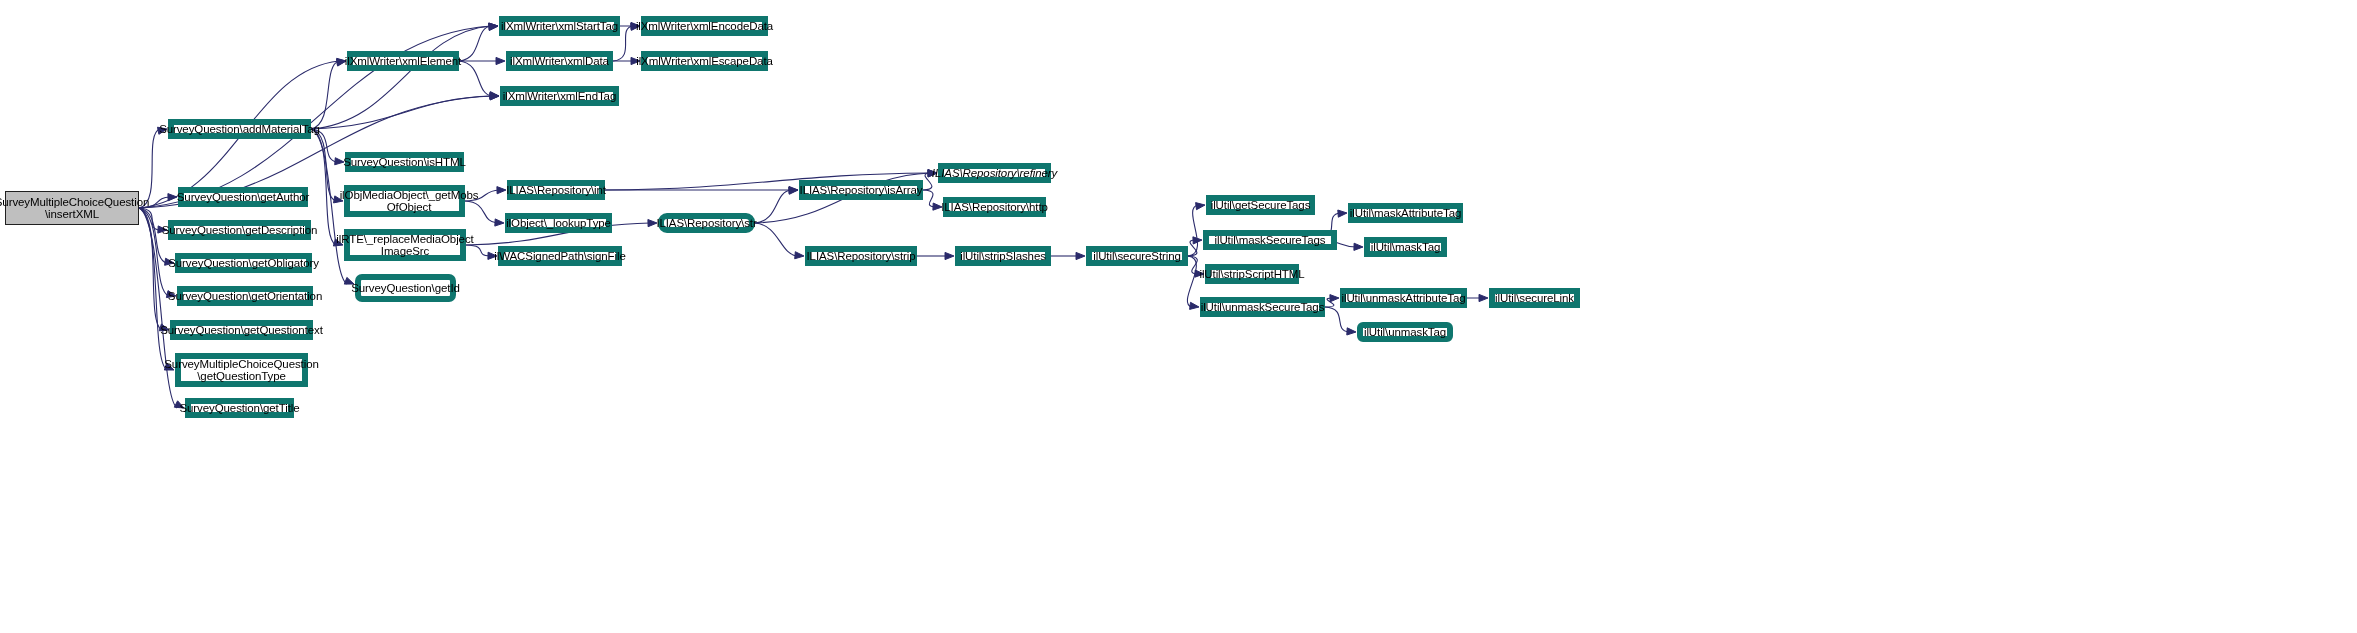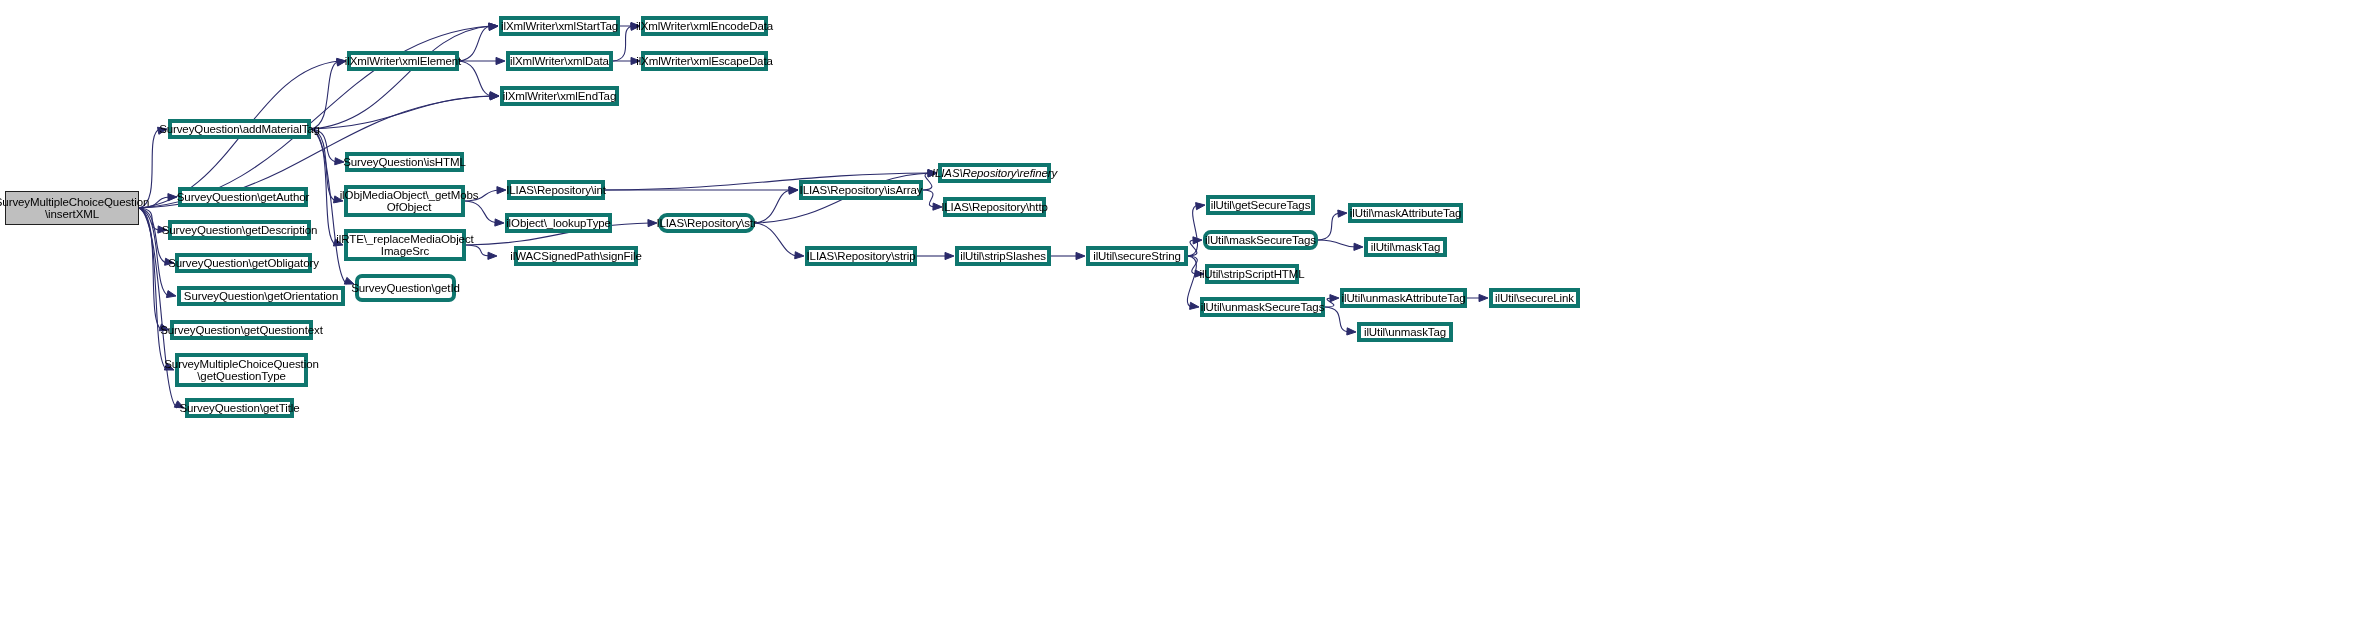--- a/index.html
+++ b/index.html
@@ -1,18 +1,18 @@
 <!DOCTYPE html>
 <html><head>
 <meta charset="utf-8">
 <style>
   html,body{margin:0;padding:0;background:#ffffff;}
   #canvas{position:relative;width:2357px;height:633px;background:#ffffff;
           font-family:"Liberation Sans", sans-serif;overflow:hidden;}
-  .node{position:absolute;box-sizing:border-box;border:4px solid #0f766e;
+  .node{position:absolute;box-sizing:border-box;border:6px solid #0f766e;
         background:#ffffff;color:#000000;display:flex;align-items:center;
         justify-content:center;text-align:center;line-height:1.06;
         font-size:11.5px;letter-spacing:-0.1px;white-space:pre-line;
         padding:0 3px;}
   .node.root{background:#bfbfbf;border:1px solid #202020;}
   #edges{position:absolute;left:0;top:0;width:2357px;height:633px;
          pointer-events:none;}
   #edges path{fill:none;stroke:#2a2a6a;stroke-width:1.1px;}
   #edges polygon{fill:#2a2a6a;stroke:#2a2a6a;stroke-width:1px;}
 </style>
@@ -130,34 +130,34 @@
       <div class="node" style="left: 938px; top: 163px; width: 113px; height: 20px; font-style: italic;">ILIAS\Repository\refinery</div>
       <div class="node" style="left: 943px; top: 197px; width: 103px; height: 20px;">ILIAS\Repository\http</div>
       <div class="node" style="left: 178px; top: 187px; width: 130px; height: 20px;">SurveyQuestion\getAuthor</div>
       <div class="node" style="left: 344px; top: 185px; width: 121px; height: 32px; padding-left: 12px;">ilObjMediaObject\_getMobs
 OfObject</div>
       <div class="node" style="left: 658px; top: 213px; width: 97px; height: 20px; border-radius: 9px;">ILIAS\Repository\str</div>
       <div class="node" style="left: 505px; top: 213px; width: 107px; height: 20px;">ilObject\_lookupType</div>
       <div class="node" style="left: 168px; top: 220px; width: 143px; height: 20px;">SurveyQuestion\getDescription</div>
       <div class="node" style="left: 1206px; top: 195px; width: 109px; height: 20px;">ilUtil\getSecureTags</div>
       <div class="node" style="left: 1348px; top: 203px; width: 115px; height: 20px;">ilUtil\maskAttributeTag</div>
-      <div class="node" style="left: 1203px; top: 230px; width: 115px; height: 20px; border-radius: 8px;">ilUtil\maskSecureTags</div>
+      <div class="node" style="left: 1203px; top: 230px; width: 134px; height: 20px;">ilUtil\maskSecureTags</div>
       <div class="node" style="left: 1364px; top: 237px; width: 83px; height: 20px;">ilUtil\maskTag</div>
       <div class="node" style="left: 344px; top: 229px; width: 122px; height: 32px;">ilRTE\_replaceMediaObject
 ImageSrc</div>
       <div class="node" style="left: 1086px; top: 246px; width: 102px; height: 20px;">ilUtil\secureString</div>
       <div class="node" style="left: 805px; top: 246px; width: 112px; height: 20px;">ILIAS\Repository\strip</div>
       <div class="node" style="left: 955px; top: 246px; width: 96px; height: 20px; text-align: center;">ilUtil\stripSlashes</div>
       <div class="node" style="left: 1205px; top: 264px; width: 94px; height: 20px;">ilUtil\stripScriptHTML</div>
-      <div class="node" style="left: 498px; top: 246px; width: 124px; height: 20px; margin-left: 16px;">ilWACSignedPath\signFile</div>
+      <div class="node" style="left: 498px; top: 246px; width: 124px; height: 20px;">ilWACSignedPath\signFile</div>
       <div class="node" style="left: 175px; top: 253px; width: 137px; height: 20px;">SurveyQuestion\getObligatory</div>
       <div class="node" style="left: 355px; top: 274px; width: 101px; height: 28px; border-radius: 7px;">SurveyQuestion\getId</div>
       <div class="node" style="left: 1200px; top: 297px; width: 125px; height: 20px;">ilUtil\unmaskSecureTags</div>
       <div class="node" style="left: 1340px; top: 288px; width: 127px; height: 20px;">ilUtil\unmaskAttributeTag</div>
       <div class="node" style="left: 1489px; top: 288px; width: 91px; height: 20px;">ilUtil\secureLink</div>
-      <div class="node" style="left: 1357px; top: 322px; width: 96px; height: 20px;">ilUtil\unmaskTag</div>
-      <div class="node" style="left: 177px; top: 286px; width: 168px; height: 20px;">SurveyQuestion\getOrientation</div>
+      <div class="node" style="left: 1357px; top: 322px; width: 96px; height: 20px; border-radius: 6px;">ilUtil\unmaskTag</div>
+      <div class="node" style="left: 177px; top: 286px; width: 136px; height: 20px;">SurveyQuestion\getOrientation</div>
       <div class="node" style="left: 170px; top: 320px; width: 143px; height: 20px;">SurveyQuestion\getQuestiontext</div>
       <div class="node" style="left: 175px; top: 353px; width: 133px; height: 34px;">SurveyMultipleChoiceQuestion
 \getQuestionType</div>
       <div class="node" style="left: 185px; top: 398px; width: 109px; height: 20px;">SurveyQuestion\getTitle</div>
     </div>
 </div>
 
 </body></html>

